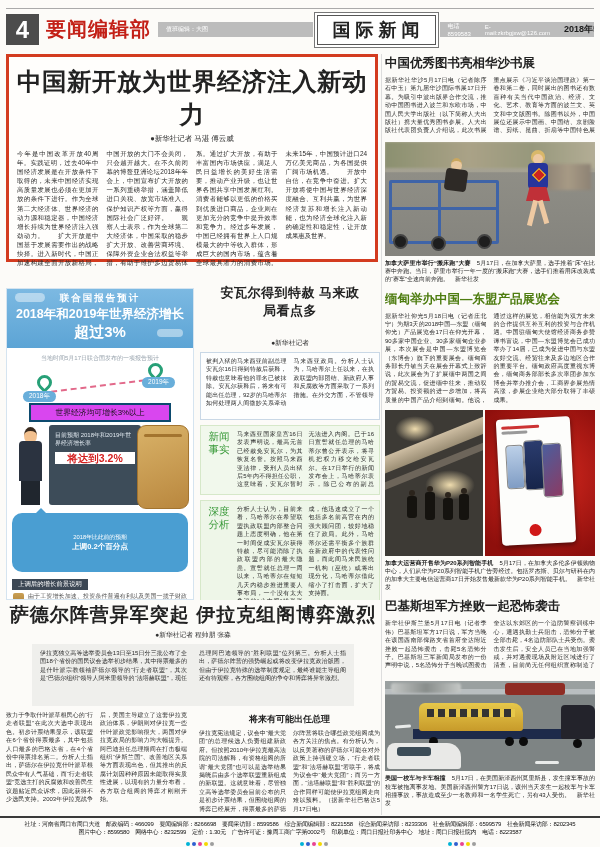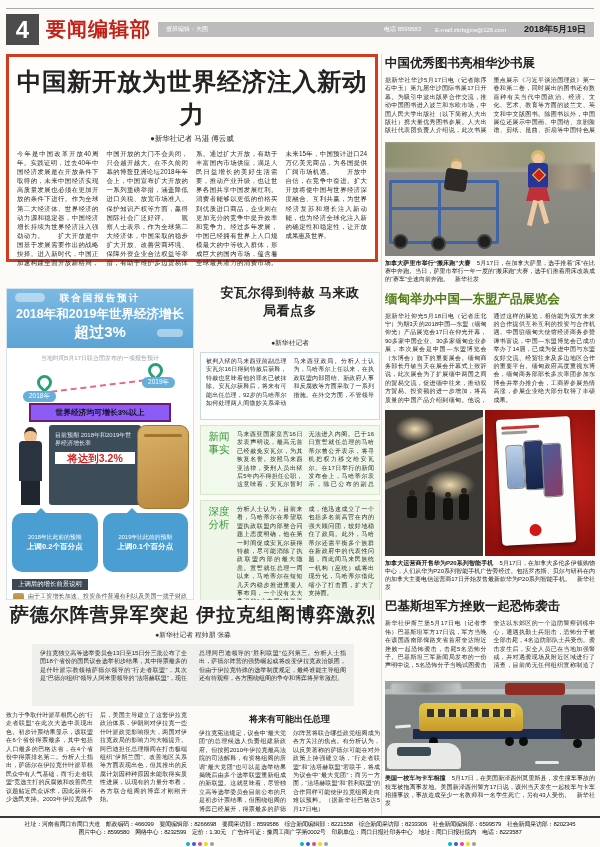--- a/index.html
+++ b/index.html
@@ -31,22 +31,22 @@
   .cloud{position:absolute;background:#fff;opacity:.45;border-radius:12px;}
   .ig-kicker{font-size:9.5px;font-weight:bold;letter-spacing:2px;position:relative;}
   .ig-t1{font-size:12.5px;font-weight:900;margin-top:1px;position:relative;}
   .ig-t2{font-size:15px;font-weight:900;position:relative;}
   .ig-sub{font-size:6px;color:#98a3ad;text-align:center;margin:6px 4px 0;}
   .ig-pins{position:relative;height:40px;margin:0 8px;}
   .pin{position:absolute;width:9px;height:9px;border:3px solid #27a077;border-radius:50% 50% 50% 0;
        transform:rotate(-45deg);background:#fff;}
   .pin-line{position:absolute;left:26px;right:30px;top:22px;border-top:2px dashed #e2698a;transform:rotate(-7deg);}
   .pin-tag{position:absolute;background:#68aeda;color:#fff;font-size:6.5px;border-radius:7px;padding:1px 6px;}
-  .ig-high{width:134px;margin:0 auto 3px;border:2px solid #701a75;background:#8b5cf6;color:#111;
-           font-size:7.8px;font-weight:bold;text-align:center;padding:2px 2px;}
+  .ig-high{width:134px;margin:0 auto 3px;border:2px solid #0c4a6e;background:#d946ef;color:#111;
+           font-size:7.8px;font-weight:normal;text-align:center;padding:2px 2px;}
   .ig-scene{position:relative;height:84px;margin:2px 4px 0;}
   .man-head{position:absolute;left:13px;top:2px;width:13px;height:13px;border-radius:50%;background:#f2c08e;border-top:4px solid #3a2a1d;}
   .man-body{position:absolute;left:8px;top:16px;width:23px;height:40px;background:#2b3340;border-radius:4px 4px 0 0;}
   .man-legs{position:absolute;left:10px;top:56px;width:19px;height:24px;background:#20262e;}
   .board{position:absolute;left:38px;top:0;width:92px;height:80px;background:#3d4c59;border-radius:3px;
          color:#dfe7ee;font-size:6px;line-height:8px;padding:6px 6px 0;box-sizing:border-box;text-align:left;}
   .board-val{background:#fff;color:#d41f1f;font-weight:900;font-size:10.5px;text-align:center;
              margin-top:5px;padding:2px 0;}
   .gold{position:absolute;right:0;top:0;width:50px;height:82px;background:linear-gradient(160deg,#d9b268,#b9873e);
         border-radius:9px;border:1px solid #a3742f;}
@@ -164,20 +164,21 @@
 <body>
 
 <div id="page">
 
   <div class="masthead">
     <div class="pageno">4</div>
     <div class="papername">要闻编辑部</div>
     <div class="mbar">
       <span>值班编辑：大图</span>
     </div>
+    <div class="section-box">国际新闻</div>
     <div class="mbar">
       <span>电话 8599583</span>
       <span>E-mail:zkrbgjxw@126.com</span>
       <span class="mdate">2018年5月19日</span>
     </div>
   </div>
 
   <div class="lead">
     <h1>中国新开放为世界经济注入新动力</h1>
     <div class="byline">●新华社记者 马湛 傅云威</div>
@@ -208,24 +209,20 @@
       <div class="board">
         <span>目前预期 2018年和2019年世界经济增长率</span>
         <div class="board-val">将达到3.2%</div>
       </div>
       <div class="gold"></div>
     </div>
     <div class="bubbles">
       <div class="bubble">
         <div class="bb1">2018年比此前的预期</div>
         <div class="bb2">上调0.2个百分点</div>
-      </div>
-      <div class="bubble">
-        <div class="bb1">2019年比此前的预期</div>
-        <div class="bb2">上调0.1个百分点</div>
       </div>
     </div>
     <div class="ig-tagdark">上调后的增长前景说明</div>
     <div class="ig-note">
       <span class="book-ic"></span>
       <span>由于工资增长加速、投资条件普遍有利以及美国一揽子财政刺激计划的短期影响，发达经济体的增长预期将进一步改善</span>
     </div>
     <div class="ig-tagblue">但报告同时指出</div>
     <div class="riskrow">
       <div class="risk">

